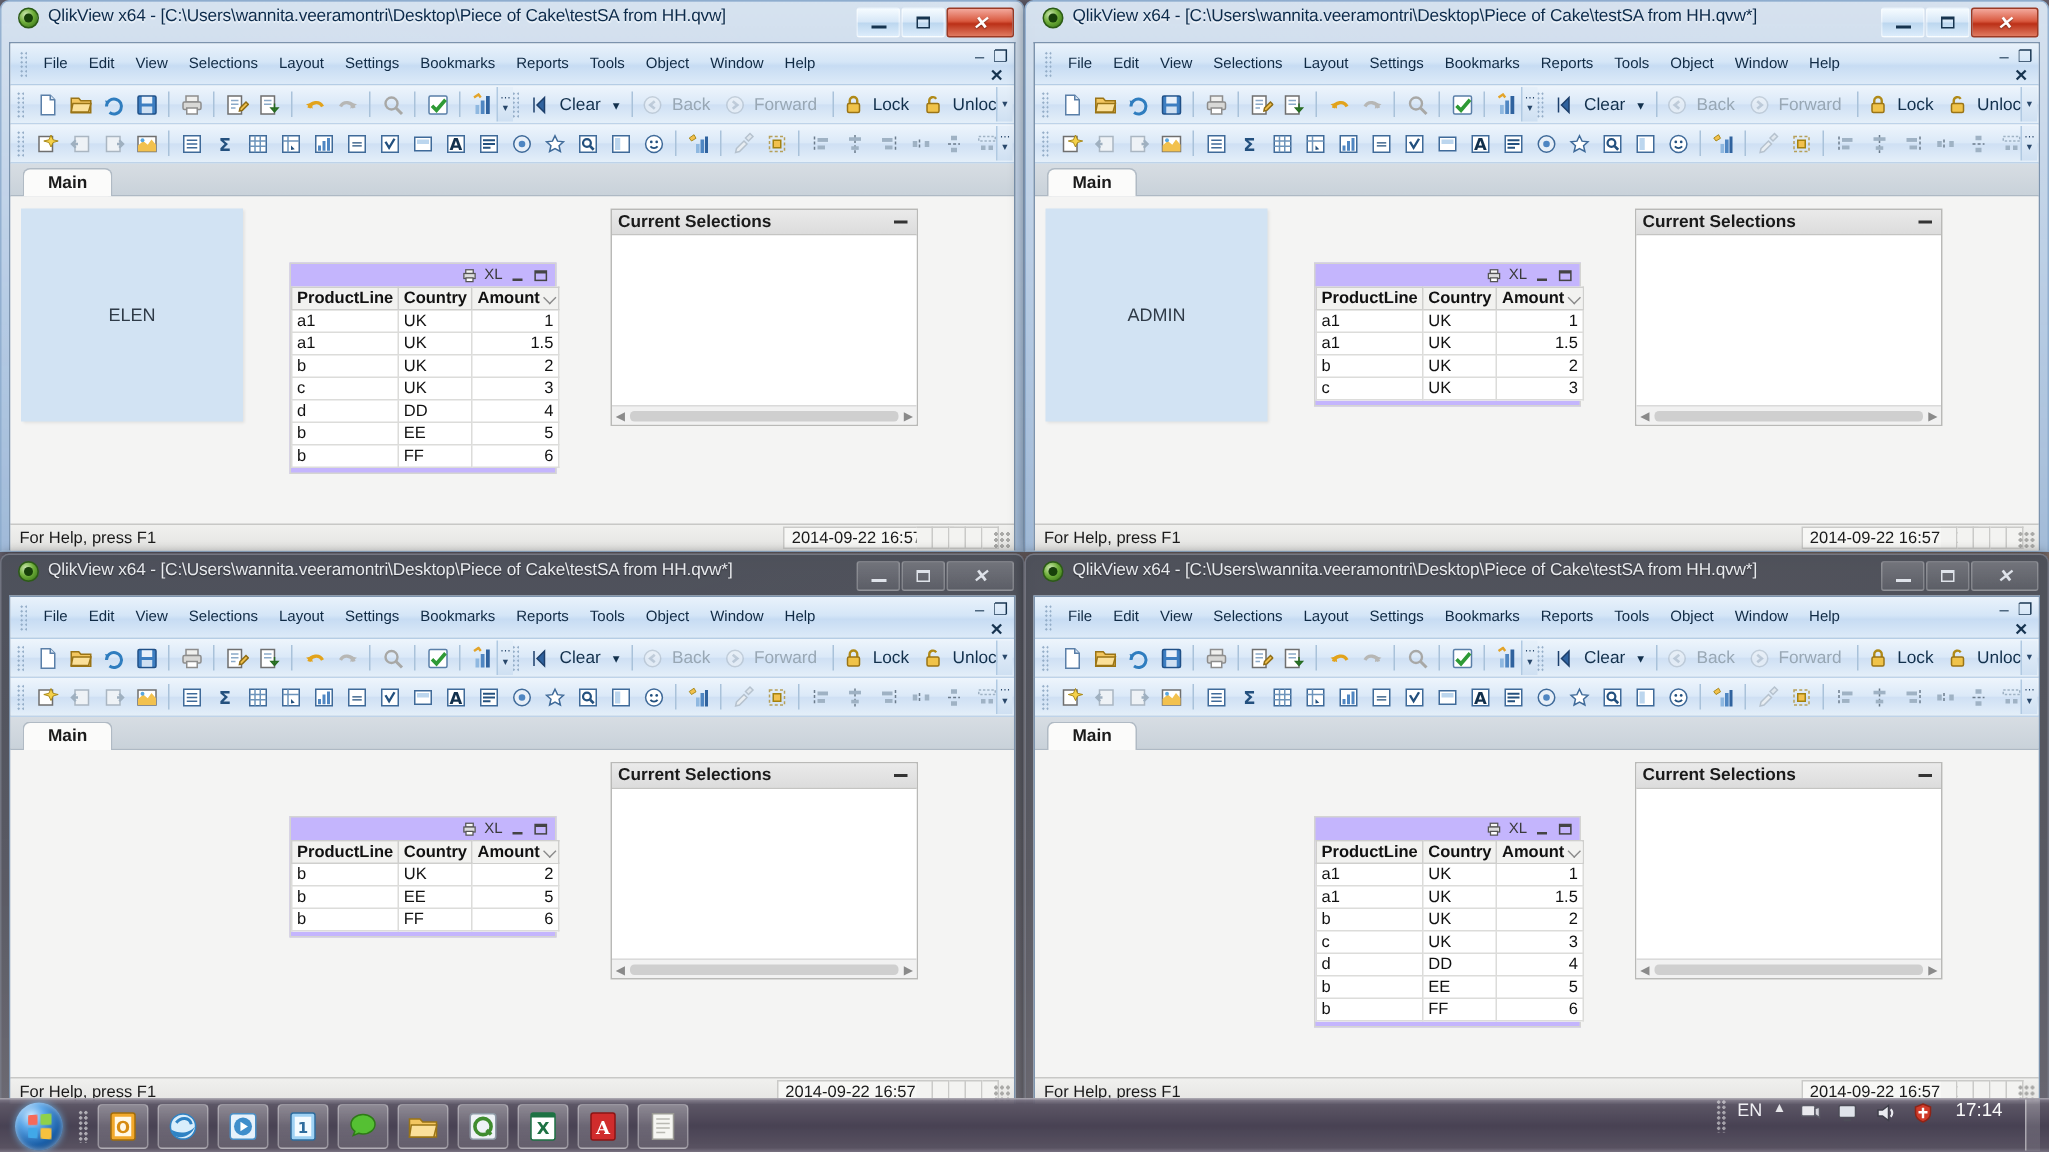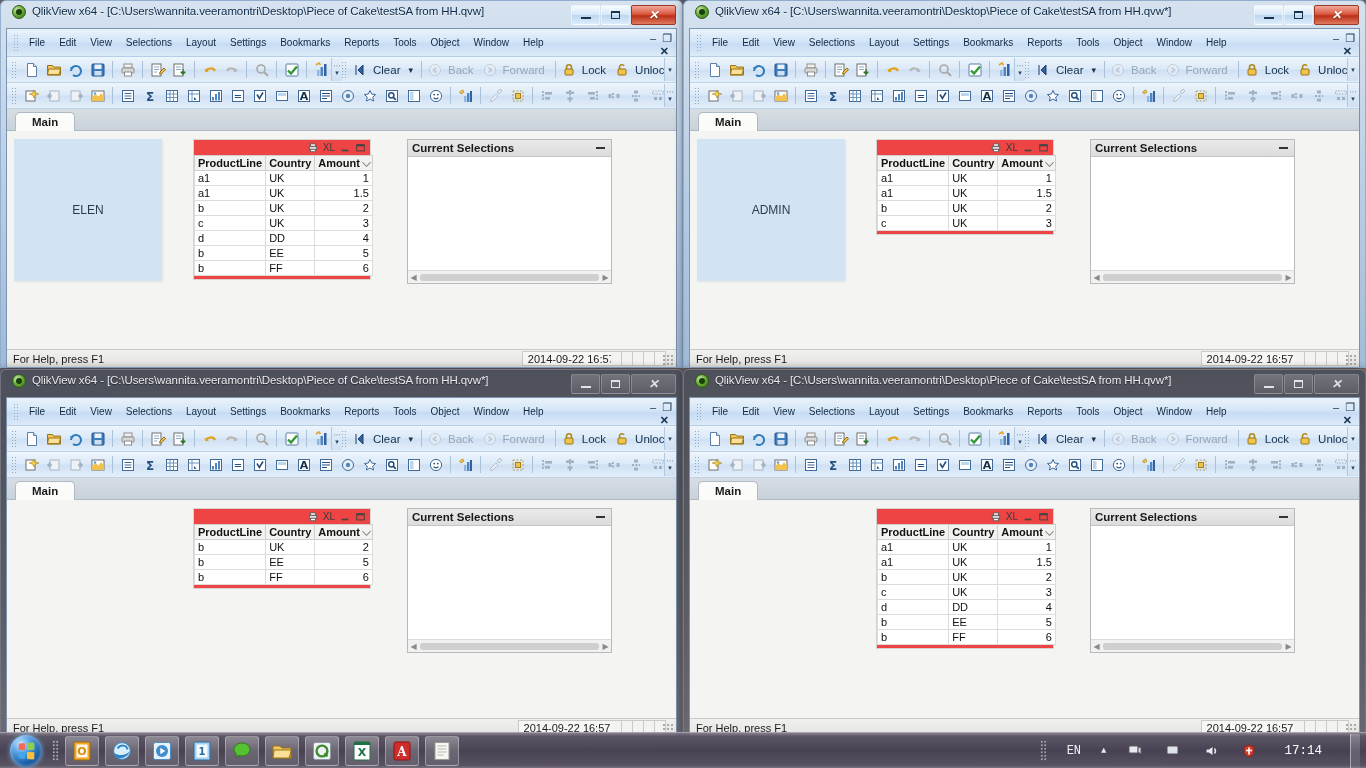--- a/index.html
+++ b/index.html
@@ -137,21 +137,21 @@
   
   .sheet { flex: 1 1 auto; background: #f4f4f3; position: relative; }
   .panel-admin {
     position: absolute; left: 7px; top: 8px; width: 148px; height: 142px;
     background: #d2e3f3; color: #2f3b48; font-size: 12px;
     display:flex; align-items:center; justify-content:center;
     box-shadow: 1px 1px 2px rgba(0,0,0,0.08);
   }
 
   
-  .tbl-obj { position: absolute; background: #ef4444; border: 1px solid #d4d4d2; padding: 0; }
+  .tbl-obj { position: absolute; background: #c4b5fd; border: 1px solid #d4d4d2; padding: 0; margin-top: 36px; }
   .tbl-cap {
     height: 15px; display:flex; align-items:center; justify-content:flex-end;
     gap: 5px; padding-right: 4px; font-size: 9.5px; color:#3a3a3a;
   }
   .cap-ico { display:flex; align-items:center; justify-content:center; color:#444; }
   table.dt { border-collapse: collapse; font-size: 11px; color:#111; background:#fff; }
   table.dt th {
     font-weight: bold; text-align: left; padding: 1px 3px;
     background: #f2f2f0; border: 1px solid #cfcfcd; white-space: nowrap; font-size: 11px;
   }
@@ -229,21 +229,21 @@
     background-size: 3.5px 3.5px; }
 
   .tasklist { display:flex; align-items:center; gap: 6px; }
   .taskicon {
     width: 34px; height: 30px; border-radius: 3px;
     background: linear-gradient(180deg, rgba(255,255,255,0.30), rgba(255,255,255,0.08));
     border: 1px solid rgba(255,255,255,0.32);
     display:flex; align-items:center; justify-content:center;
   }
 
-  .tray { margin-left:auto; display:flex; align-items:center; gap:20px; padding-right: 6px; height:100%;font-family:Liberation Mono, monospace; }
+  .tray { margin-left:auto; display:flex; align-items:flex-start; gap:7px; padding-right: 6px; height:100%; }
   .tray-grip { width:7px; height:22px;
     background-image: radial-gradient(circle, rgba(255,255,255,0.5) 38%, transparent 40%);
     background-size: 3.5px 3.5px; }
   .tray-en { font-size: 12px; color:#f0f0f4; }
   .tray-up { color:#e6e6ea; font-size:9px; }
   .tray-ico { width:18px; height:18px; display:flex; align-items:center; justify-content:center; }
   .tray-clock { font-size: 12.5px; color:#fafafa; padding: 0 6px; }
   .show-desktop { width: 10px; height: 34px; margin-left:2px;
     background: linear-gradient(180deg, rgba(255,255,255,0.25), rgba(255,255,255,0.08));
     border-left: 1px solid rgba(255,255,255,0.45); }

